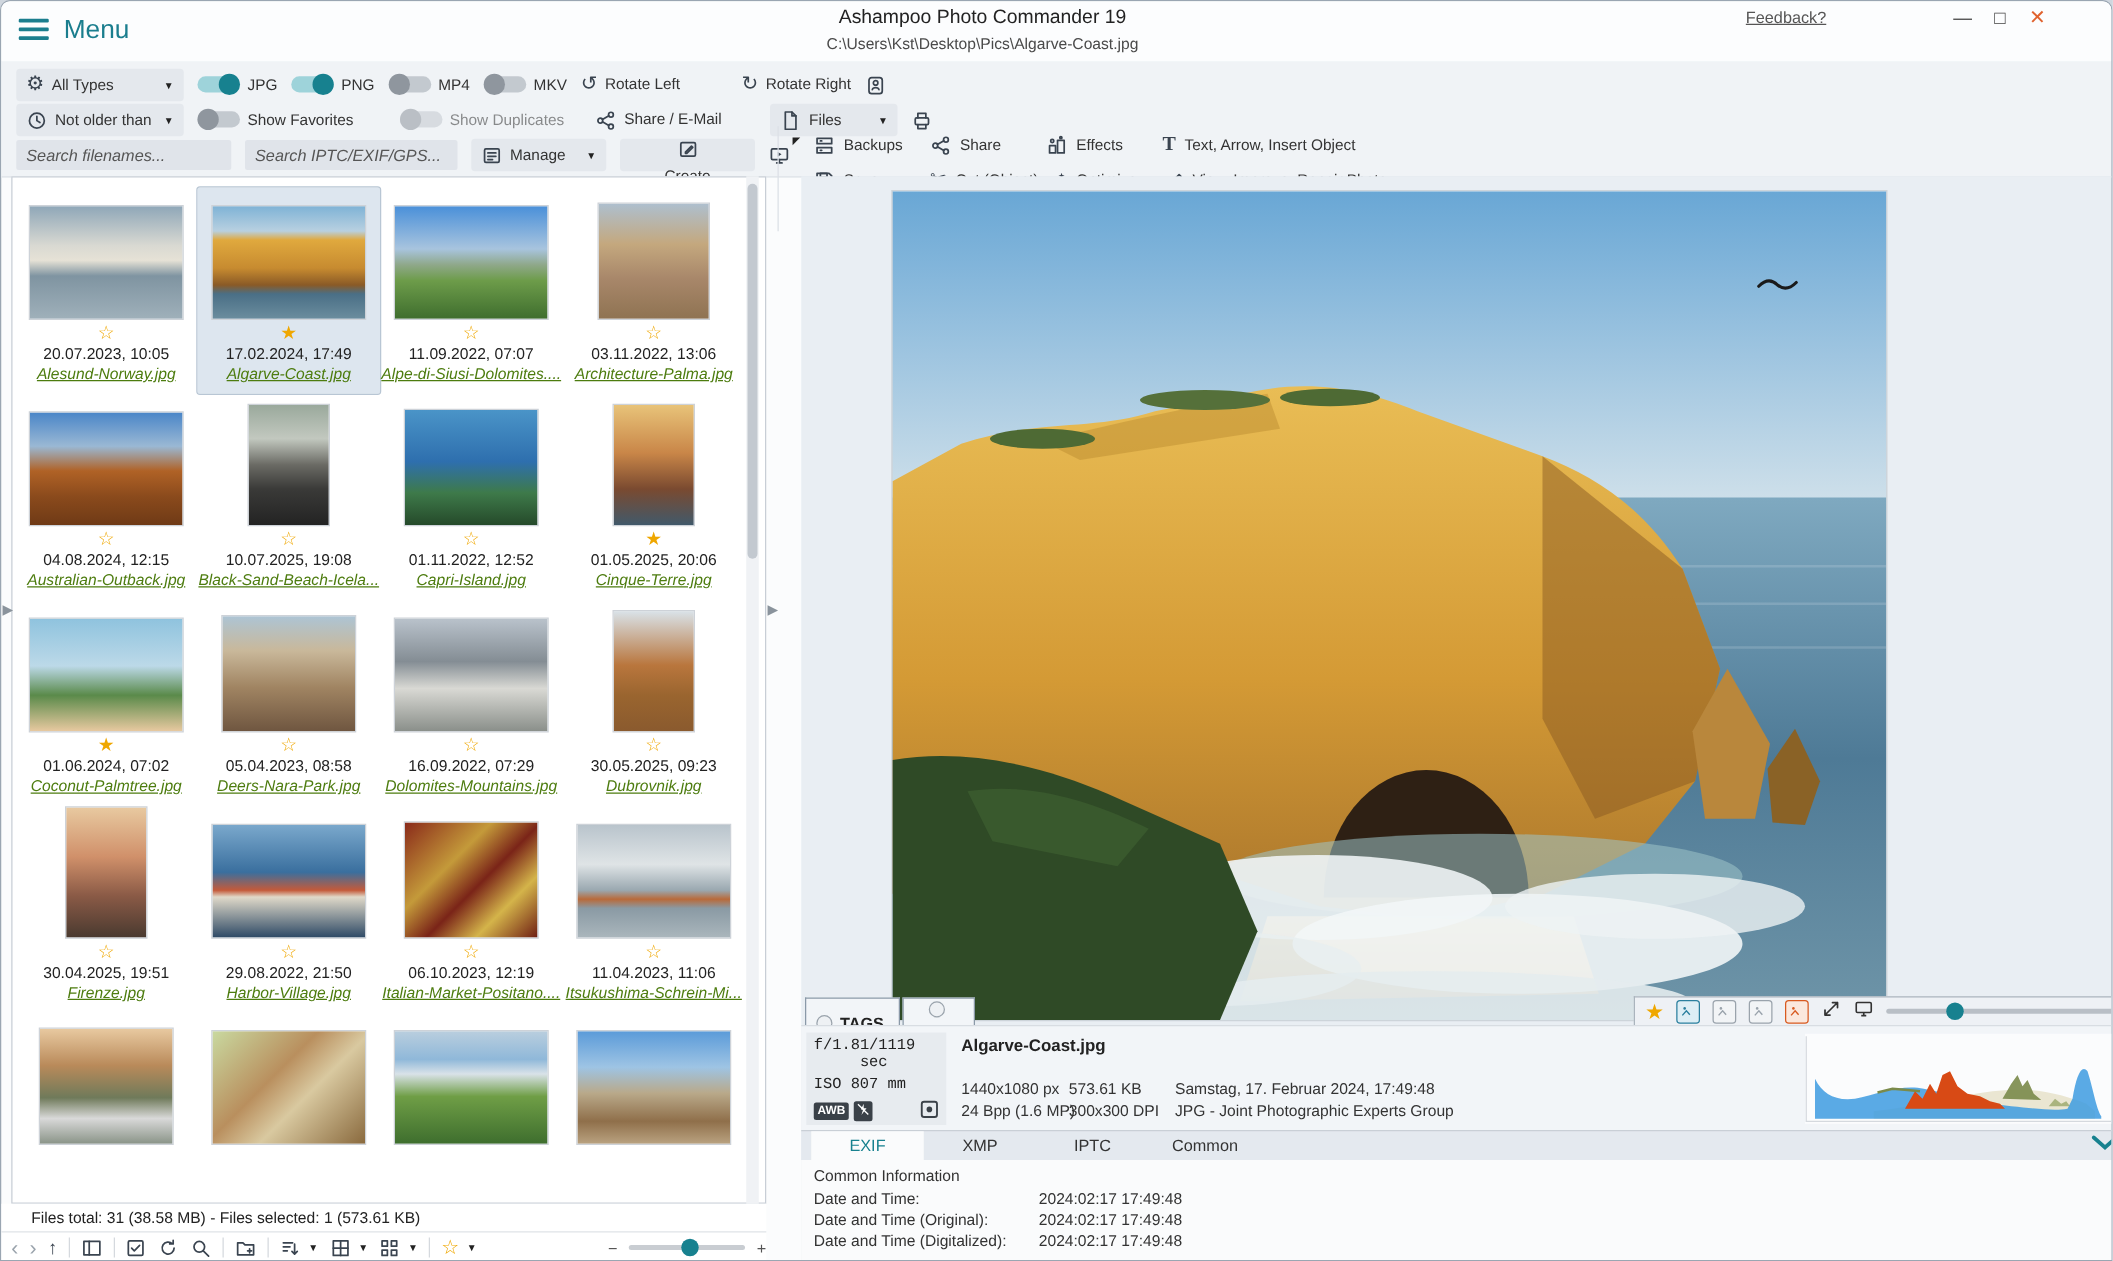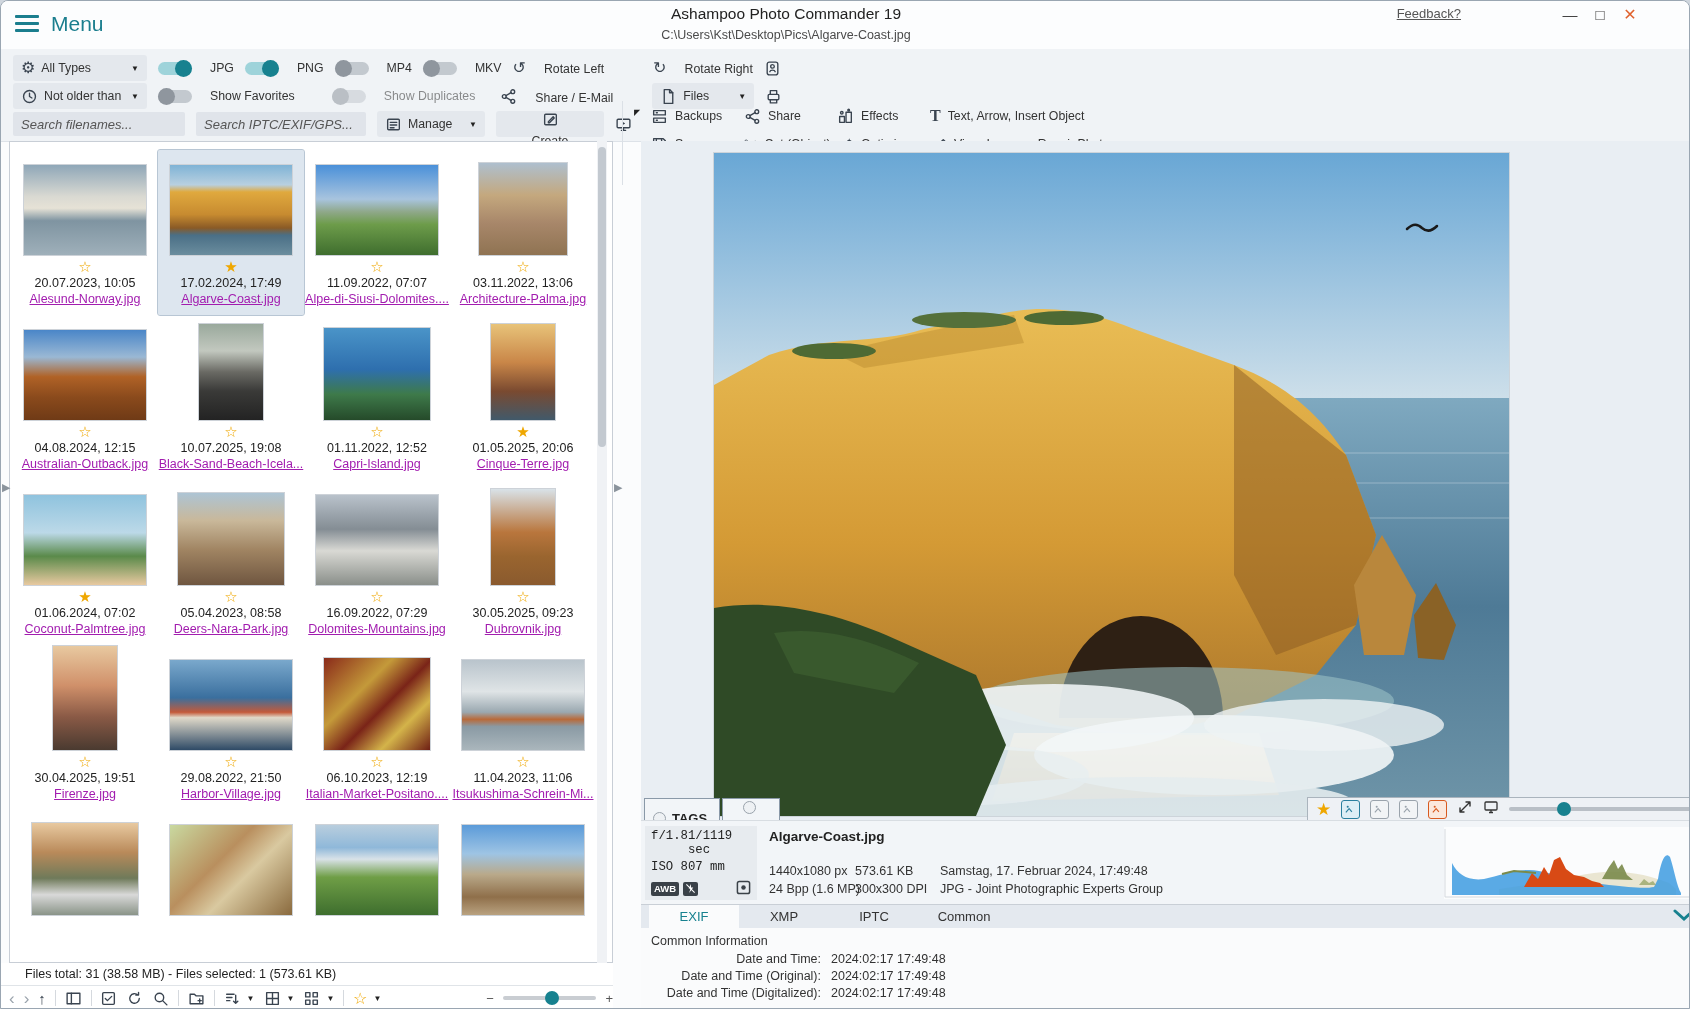--- a/index.html
+++ b/index.html
@@ -11,21 +11,21 @@
   #hamburger{position:absolute;left:14px;top:14px;width:24px;height:18px;cursor:pointer;}
   #hamburger span{display:block;height:3px;background:#1b7e8e;margin-bottom:4px;border-radius:1px;}
   #menu-label{position:absolute;left:50px;top:11px;font-size:21px;color:#1b7e8e;}
   #win-title{position:absolute;left:400px;top:4px;width:770px;text-align:center;font-size:15.5px;color:#222;}
   #win-path{position:absolute;left:400px;top:27px;width:770px;text-align:center;font-size:12.5px;color:#4a4a4a;}
   #feedback{position:absolute;right:230px;top:5px;font-size:13px;color:#555;text-decoration:underline;cursor:pointer;}
   .winbtn{position:absolute;top:4px;width:22px;height:20px;text-align:center;font-size:15px;color:#444;cursor:pointer;line-height:20px;}
   
   #toolbars{position:absolute;left:0;top:48px;width:1690px;height:92px;background:#f0f3f6;border-bottom:1px solid #dde2e8;}
   .tb-row{position:absolute;left:12px;height:26px;display:flex;align-items:center;gap:11px;}
-  .tb-item{display:flex;align-items:flex-end;gap:18px;font-size:12.3px;color:#333;white-space:nowrap;cursor:pointer;}
+  .tb-item{display:flex;align-items:flex-start;gap:6px;font-size:12.3px;color:#333;white-space:nowrap;cursor:pointer;}
   .combo{background:#e4e8ed;border-radius:3px;padding:0 8px;height:26px;display:flex;align-items:center;gap:6px;}
   .caret{font-size:8px;color:#222;margin-left:4px;}
   .toggle{width:34px;height:13px;border-radius:7px;background:#c3c9cf;position:relative;flex:none;}
   .toggle::after{content:"";position:absolute;width:17px;height:17px;border-radius:50%;background:#8f969e;top:-2px;left:0;}
   .toggle.on{background:#9ed3da;}
   .toggle.on::after{background:#17818f;left:auto;right:0;}
   .disabled{opacity:.55;}
   .search{width:172px;height:24px;background:#e0e4ea;border:none;border-radius:2px;
           font-family:"Liberation Sans",sans-serif;font-style:italic;font-size:13px;color:#444;padding:0 8px;box-sizing:border-box;outline:none;}
   .search::placeholder{color:#555;}
@@ -43,21 +43,21 @@
   .cell{height:165px;text-align:center;padding-top:2px;box-sizing:border-box;border-radius:2px;}
   .cell.selected{background:#dde6ef;outline:1px solid #b8c6d4;}
   .thumb-wrap{height:104px;display:flex;align-items:flex-end;justify-content:center;}
   .thumb{width:122px;height:90px;border:1px solid #cdd2d8;cursor:pointer;background:#ccc;}
   .thumb.portrait{width:64px;height:96px;}
   .thumb.square{width:88px;height:92px;}
   .thumb.tall{width:64px;height:104px;}
   .thumb.narrow{width:106px;height:92px;}
   .star{display:block;font-size:15px;color:#efa700;height:18px;line-height:18px;cursor:pointer;margin-top:2px;}
   .t-date{font-size:12.5px;color:#222;height:16px;}
-  .t-name{font-size:12.5px;color:#a21caf;text-decoration:underline;height:16px;cursor:pointer;}
+  .t-name{font-size:12.5px;color:#4d7c0f;font-style:italic;text-decoration:underline;height:16px;cursor:pointer;}
   
   .ph-alesund{background:linear-gradient(180deg,#8fa7b8,#d9d9d2 35%,#e6e2d6 48%,#7f94a1 62%,#9fb0ba);}
   .ph-algarve{background:linear-gradient(180deg,#7fb3d6,#b8d0e0 22%,#e0a93e 30%,#c78b30 55%,#8a5a26 70%,#4a6f86 78%,#6b8d9e);}
   .ph-alpe{background:linear-gradient(180deg,#4a90d9,#a8c4de 38%,#8fa88a 52%,#6d9c4a 66%,#3f6e2e);}
   .ph-palma{background:linear-gradient(180deg,#aebfce,#c4a87e 35%,#a8876a 65%,#8f7352);}
   .ph-outback{background:linear-gradient(180deg,#4a86c8,#9ab8d4 30%,#b06226 52%,#8a4a1c 75%,#6f3a16);}
   .ph-blacksand{background:linear-gradient(180deg,#9aa99c,#c2c8bf 28%,#6a6a64 50%,#3a3a38 70%,#232323);}
   .ph-capri{background:linear-gradient(180deg,#4a94c8,#2e6fae 45%,#3e7a4a 72%,#254a2a);}
   .ph-cinque{background:linear-gradient(180deg,#e8c379,#c98648 40%,#7a4a30 70%,#41596a);}
   .ph-palmtree{background:linear-gradient(180deg,#8fc3de,#bcd9e8 42%,#5a8a4a 68%,#e8c9a0);}
@@ -106,21 +106,21 @@
   .sum-line{position:absolute;font-size:12.5px;color:#333;}
   #histogram{position:absolute;left:803px;top:6px;width:260px;height:72px;background:#fbfcfd;}
   
   #meta-tabs{position:absolute;left:0;top:763px;width:1068px;height:24px;background:#e4e9ef;border-top:1px solid #c9cfd6;display:flex;align-items:stretch;padding-left:8px;box-sizing:border-box;}
   .mtab{min-width:70px;text-align:center;font-size:13px;font-weight:normal;color:#333;line-height:24px;padding:0 10px;cursor:pointer;}
   .mtab.selected{background:#fafbfc;color:#17818f;}
   #meta-chevron{position:absolute;right:14px;top:766px;cursor:pointer;}
   #exif-table{position:absolute;left:0;top:787px;width:1068px;height:82px;background:#fafbfc;font-size:12.5px;color:#333;}
   #exif-section{padding:6px 0 2px 10px;}
   .exif-row{display:flex;height:17px;align-items:center;}
-  .exif-row .k{width:170px;padding-left:10px;text-align:right;}
+  .exif-row .k{width:170px;padding-left:10px;}
   .exif-row .v{padding-left:10px;}
 </style>
 </head>
 <body>
 
 <div id="app">
 
   <div id="titlebar">
     <div id="hamburger">
         <span></span>

